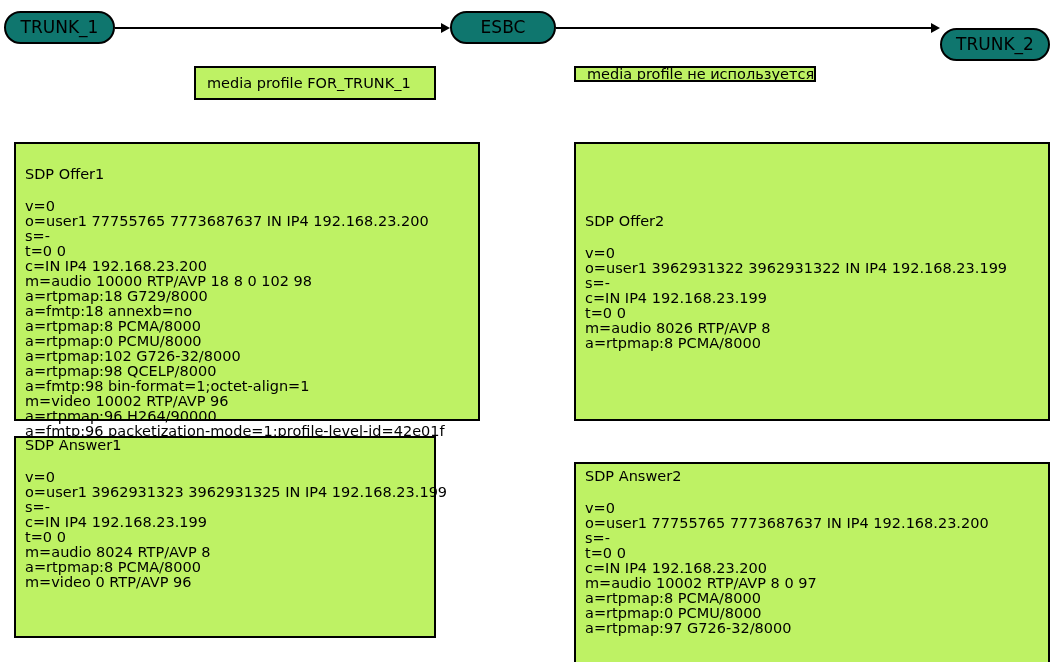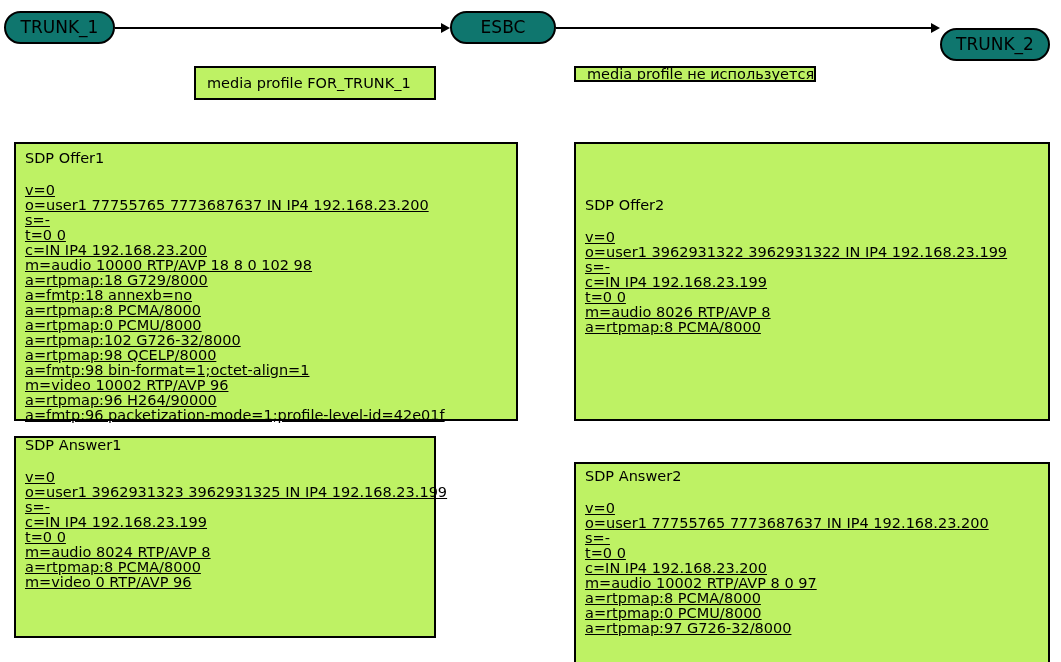--- a/index.html
+++ b/index.html
@@ -75,36 +75,35 @@
     white-space: nowrap;
   }
   #label-box-left  { left: 194px; top: 66px; width: 242px; height: 34px; }
   #label-box-right { left: 574px; top: 66px; width: 242px; height: 16px; }
 
   
   .sdp-box {
     padding-left: 9px;
     padding-right: 6px;
   }
-  #sdp-offer1  { left: 14px;  top: 142px; width: 504px; height: 279px; padding-top: 7px;  }
-  #sdp-offer2  { left: 574px; top: 142px; width: 476px; height: 279px; padding-top: 54px; }
+  #sdp-offer1  { left: 14px;  top: 142px; width: 466px; height: 279px; padding-top: 23px;  }
+  #sdp-offer2  { left: 574px; top: 142px; width: 476px; height: 279px; padding-top: 70px; }
   #sdp-answer1 { left: 14px;  top: 436px; width: 422px; height: 202px; }
   #sdp-answer2 { left: 574px; top: 462px; width: 476px; height: 202px; padding-top: 5px;  }
 
   .sdp-title {
     font-size: 14.5px;
     line-height: 1;
     margin-bottom: 17px;
     white-space: nowrap;
   }
   .sdp-body {
     font-size: 14.5px;
     line-height: 15px;
     white-space: pre;
-    text-decoration: underline;
   }
 </style>
 </head>
 <body>
 
 <div class="canvas">
 
   <div class="node" id="node-trunk1">TRUNK_1</div>
 
   <div class="node" id="node-esbc">ESBC</div>

